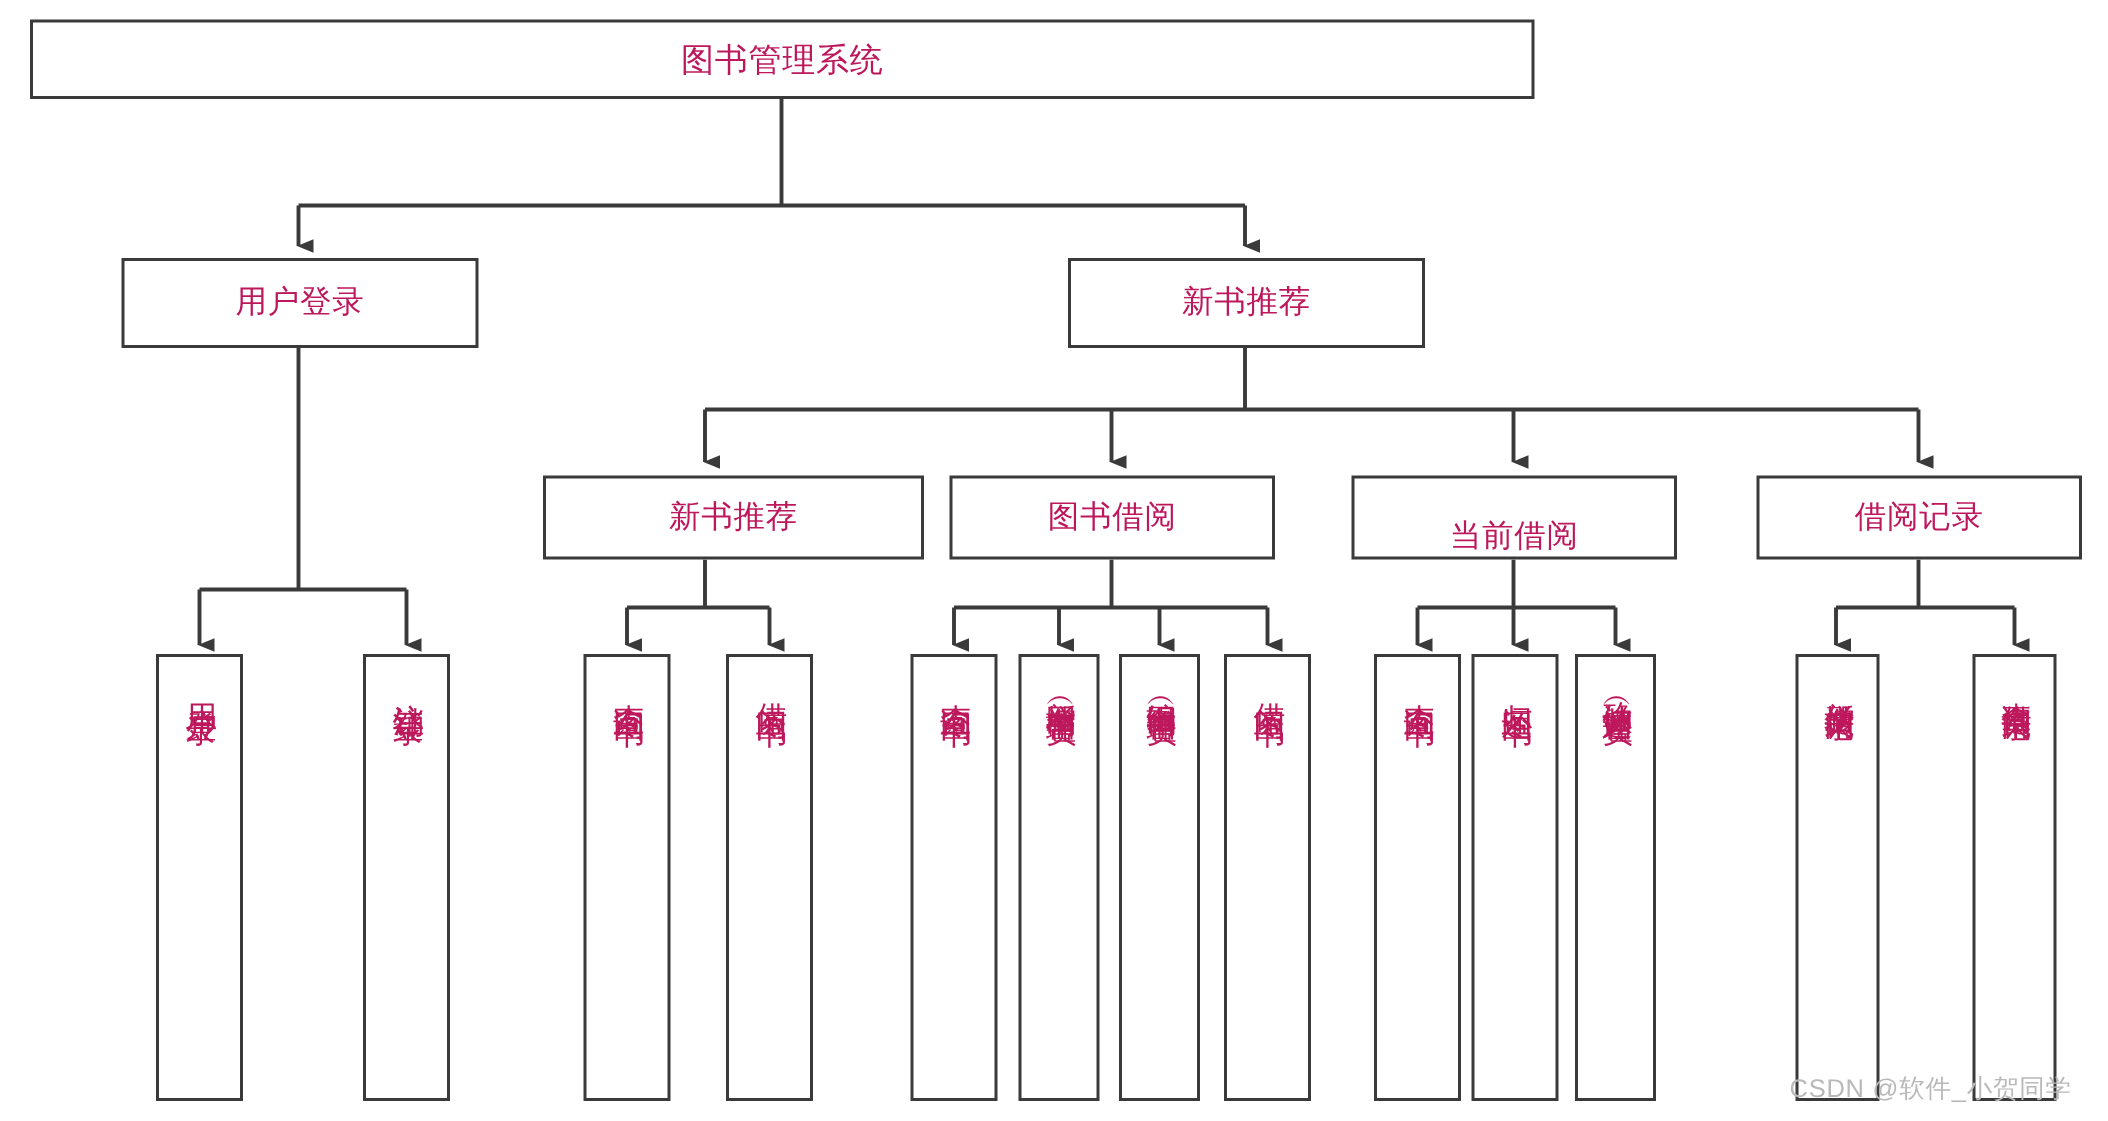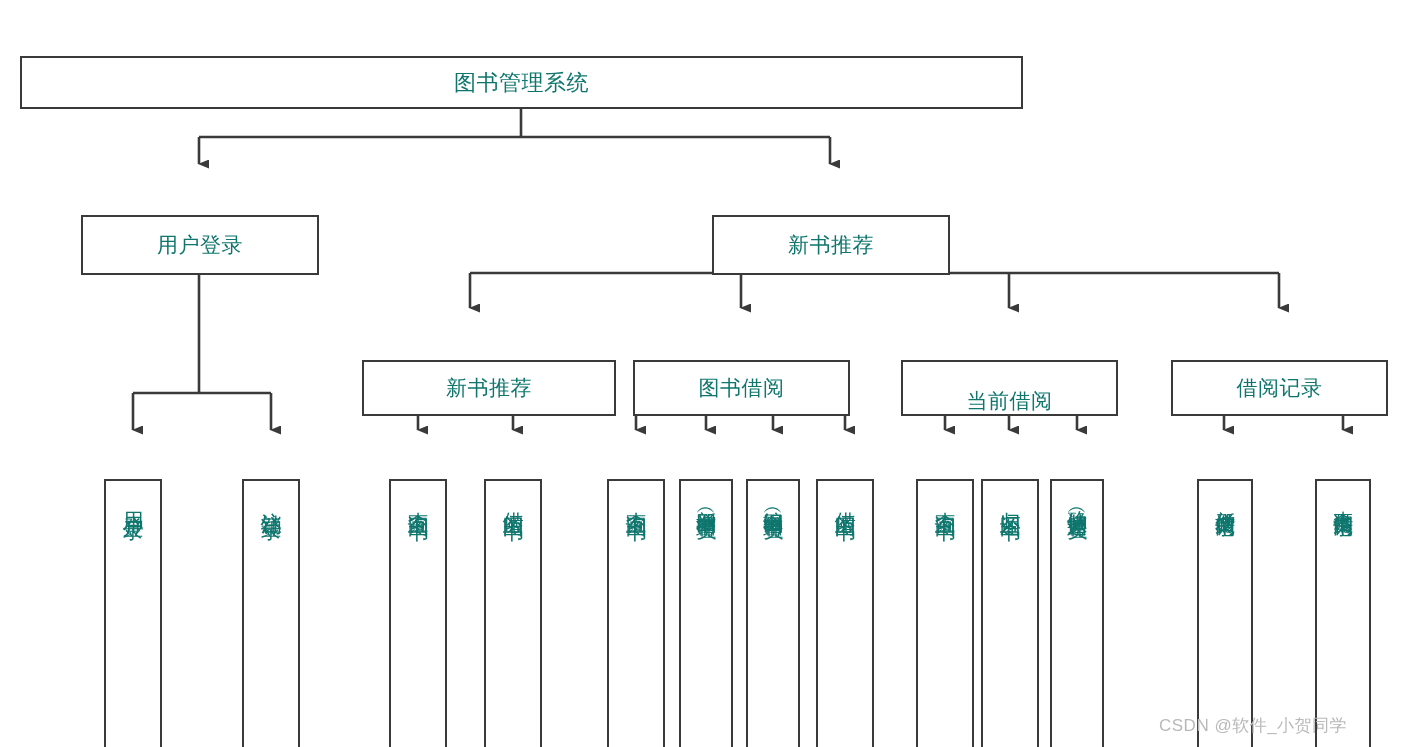--- a/index.html
+++ b/index.html
@@ -27,22 +27,21 @@
     pointer-events: none;
   }
   .node {
     position: absolute;
     box-sizing: border-box;
     background: #ffffff;
     border: 2px solid #3a3a3a;
     display: flex;
     align-items: center;
     justify-content: center;
-    color: #0f766e;
-    margin-top: 43px;
+    color: #be185d;
   }
   .node .node-label {
     display: block;
     text-align: center;
     line-height: 1.18;
     white-space: nowrap;
   }
   
   .node.horiz .node-label {
     font-size: 21px;
@@ -64,21 +63,21 @@
     line-height: 1.08;
     letter-spacing: 3px;
     white-space: nowrap;
   }
   .node.vert.tall-text .node-label {
     font-size: 20px;
     letter-spacing: 1.5px;
   }
   .watermark {
     position: absolute;
-    left: 1159px;
+    left: 1193px;
     top: 714px;
     font-size: 17px;
     color: #b9b9b9;
     white-space: nowrap;
     letter-spacing: 0.5px;
   }
 </style>
 </head>
 <body>
 

